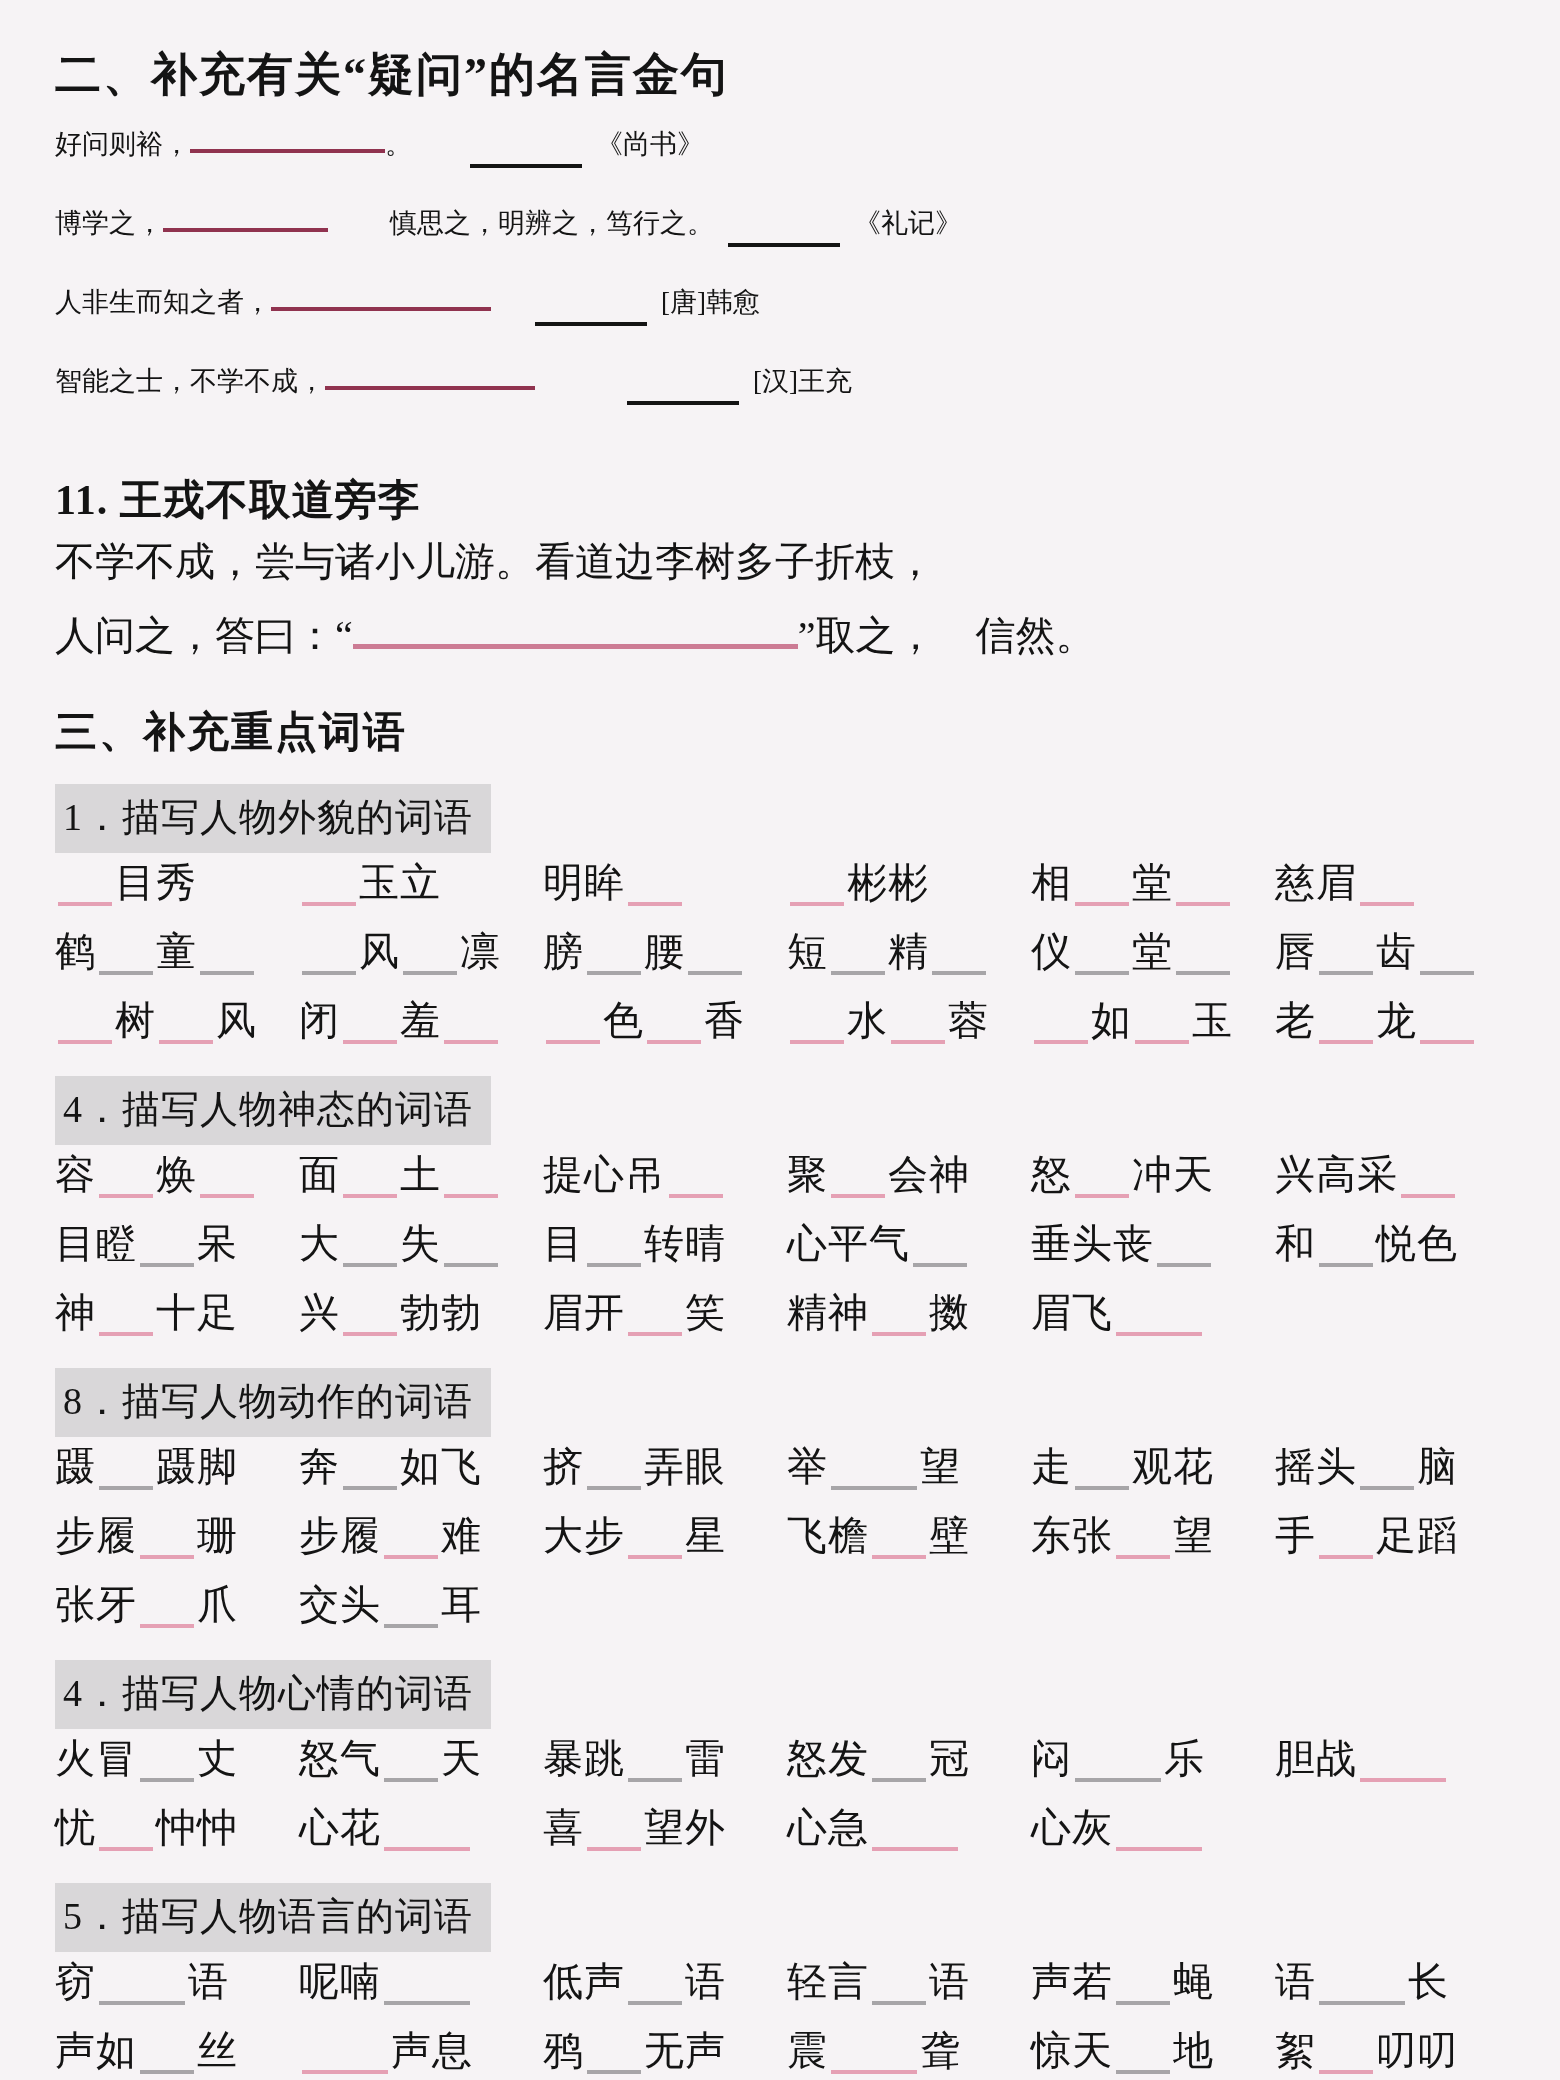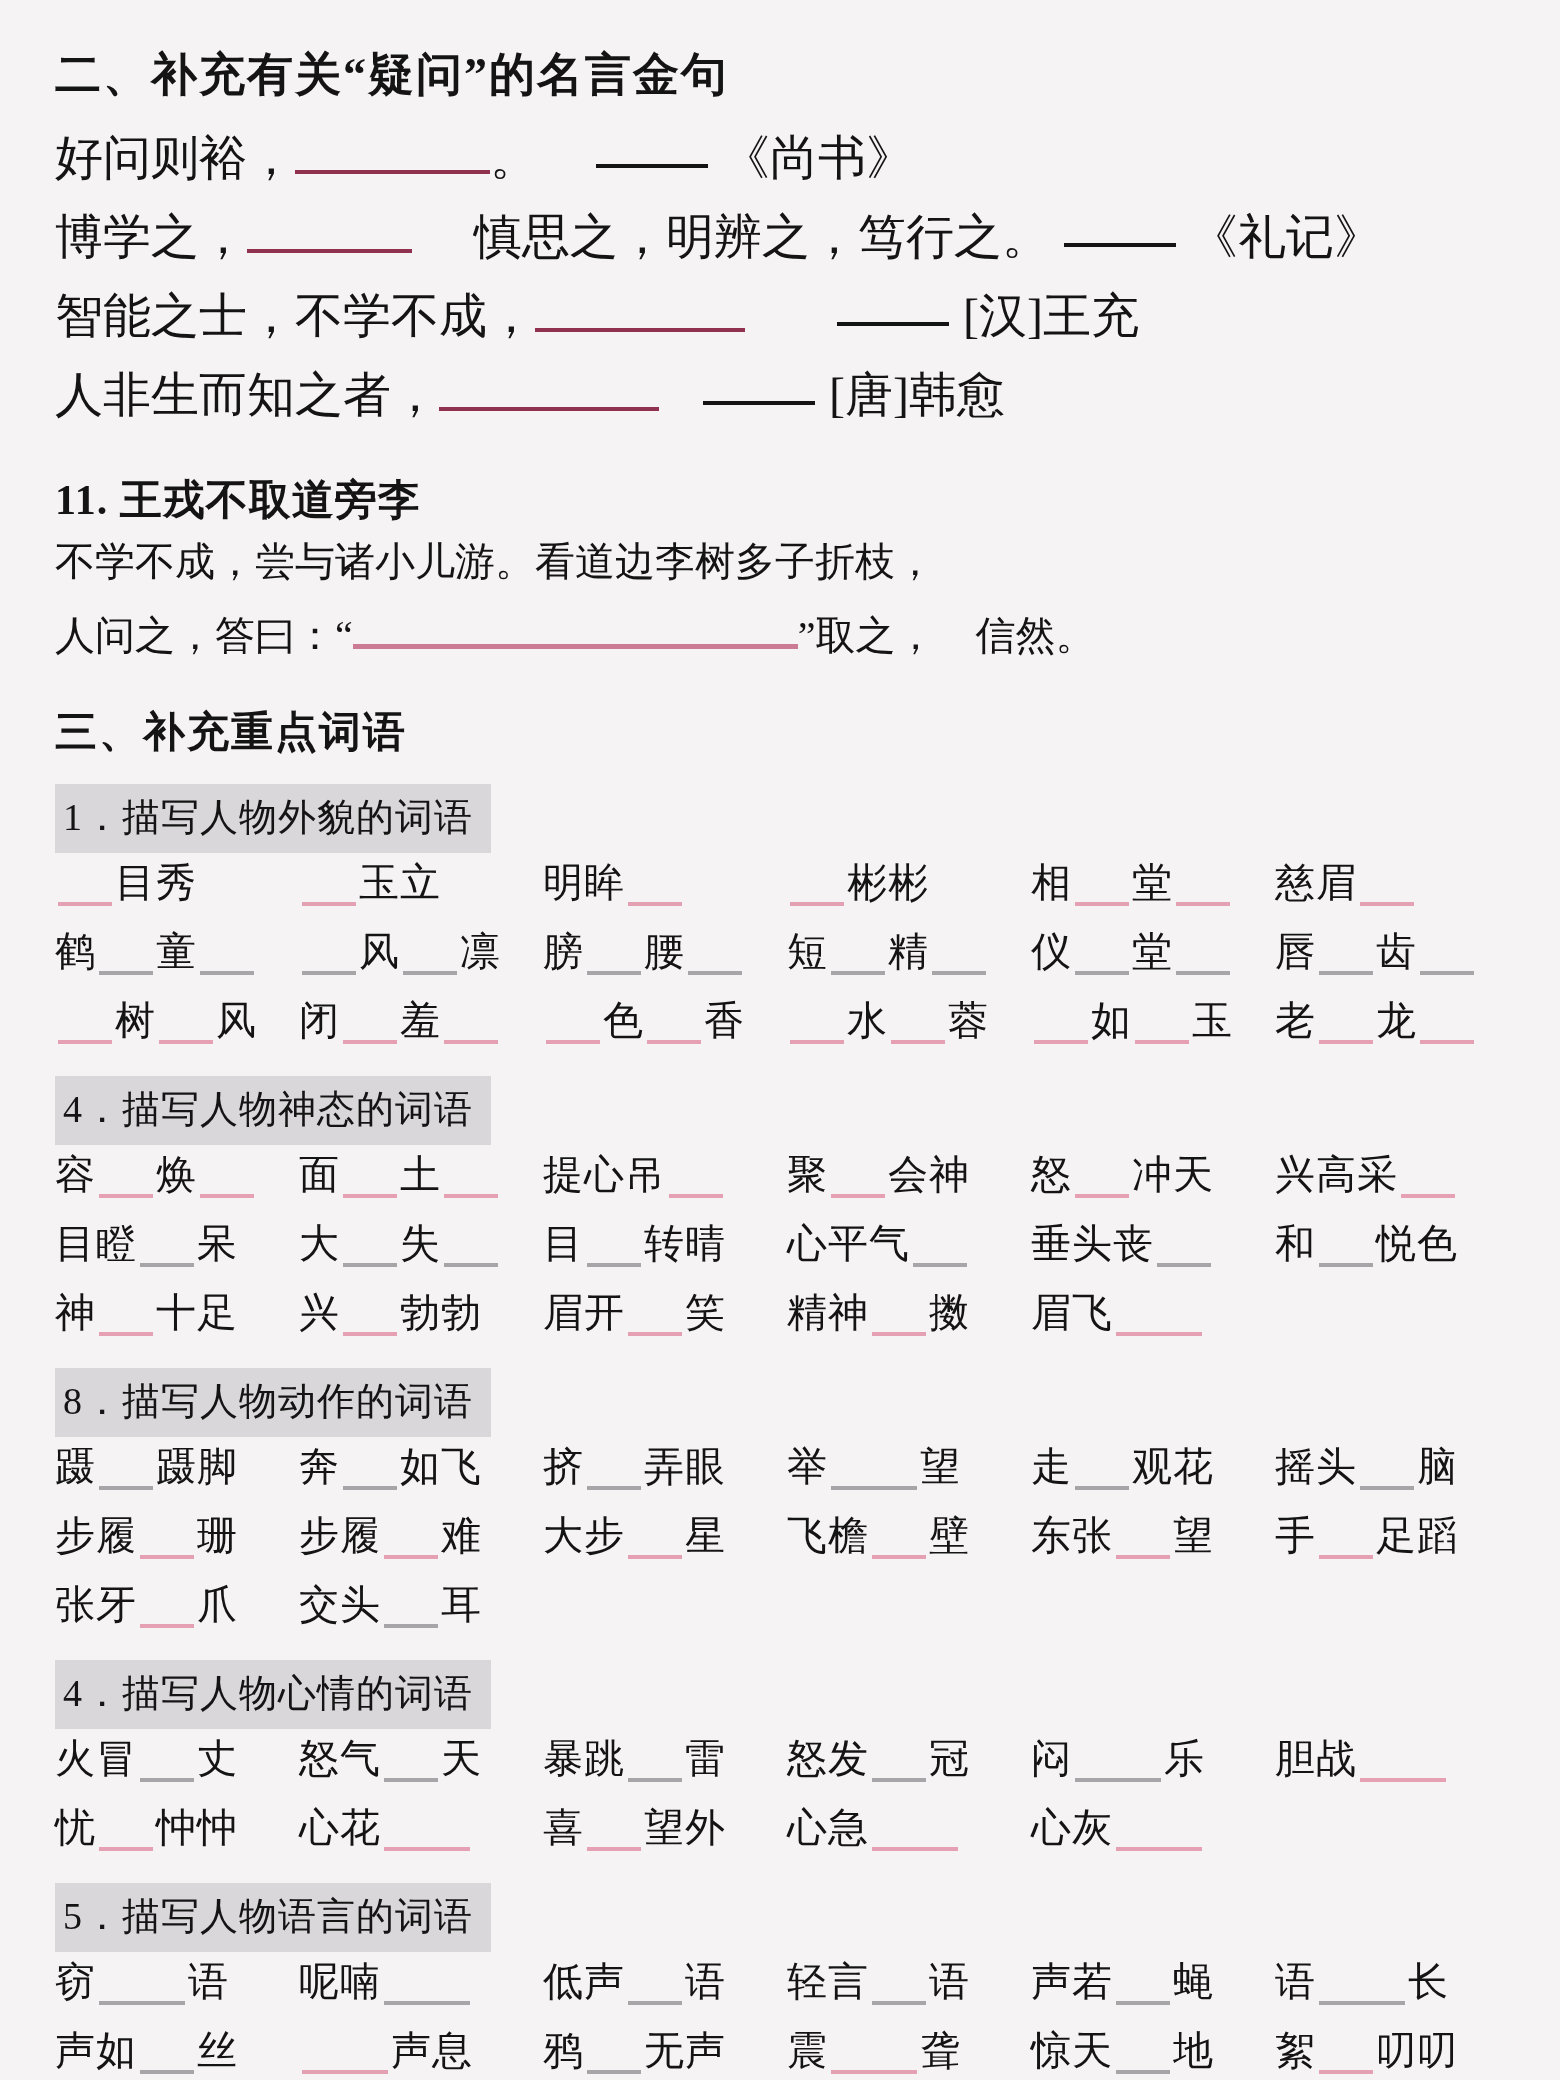--- a/index.html
+++ b/index.html
@@ -5,21 +5,21 @@
   html,body{margin:0;padding:0;background:#ffffff;}
   .page{
     width:1560px;min-height:2080px;box-sizing:border-box;
     padding:36px 55px 28px 55px;
     background:var(--page-bg,#f6f3f5);
     color:var(--text,#141414);
     font-family:"Liberation Serif","DejaVu Serif",serif;
     overflow:hidden;
   }
   .h-main{font-size:46px;font-weight:bold;letter-spacing:2px;margin:8px 0 20px 0;}
-  .qline{display:flex;align-items:baseline;font-size:48px;height:79px;white-space:nowrap;}
+  .qline{display:flex;align-items:baseline;font-size:27px;height:79px;white-space:nowrap;}
   .blank{display:inline-block;height:6px;border-bottom:4px solid #000;vertical-align:-10px;}
   .q-blank{border-bottom-width:4px;}
   .dashline{align-self:center;height:4px;width:112px;background:var(--text,#141414);flex:none;}
   .q-src{margin-left:14px;}
   .lesson-title{font-size:42px;font-weight:bold;margin:30px 0 6px 0;letter-spacing:1px;}
   .b-line{display:flex;align-items:baseline;font-size:40px;height:74px;white-space:nowrap;}
   .ans-blank{border-bottom-width:5px;}
   .h-words{font-size:42px;font-weight:bold;letter-spacing:2px;margin:22px 0 10px 0;}
   .subhead{
     display:inline-block;background:var(--header-bg,#d9d7d9);
@@ -48,30 +48,30 @@
         <span class="q-src">《尚书》</span>
       </div>
       <div class="qline">
         <span>博学之，</span>
         <span class="blank q-blank" style="width: 165px; border-bottom-color: rgb(144, 50, 79);"></span>
         <span style="margin-left: 62px; text-align: center;">慎思之，明辨之，笃行之。</span>
         <span class="dashline" style="margin-left: 14px;"></span>
         <span class="q-src">《礼记》</span>
       </div>
       <div class="qline">
+        <span>人非生而知之者，</span>
+        <span class="blank q-blank" style="width: 220px; border-bottom-color: rgb(144, 50, 79);"></span>
+        <span class="dashline" style="margin-left: 44px;"></span>
+        <span class="q-src">[唐]韩愈</span>
+      </div>
+      <div class="qline">
         <span>智能之士，不学不成，</span>
         <span class="blank q-blank" style="width: 210px; border-bottom-color: rgb(144, 50, 79);"></span>
         <span class="dashline" style="margin-left: 92px;"></span>
         <span class="q-src">[汉]王充</span>
-      </div>
-      <div class="qline">
-        <span>人非生而知之者，</span>
-        <span class="blank q-blank" style="width: 220px; border-bottom-color: rgb(144, 50, 79);"></span>
-        <span class="dashline" style="margin-left: 44px;"></span>
-        <span class="q-src">[唐]韩愈</span>
       </div>
     </div>
 
   <div class="lesson-title">11. 王戎不取道旁李</div>
 
   <div class="b-line">
     <span>不学不成，尝与诸小儿游。看道边李树多子折枝，</span>
   </div>
 
   <div class="b-line">

